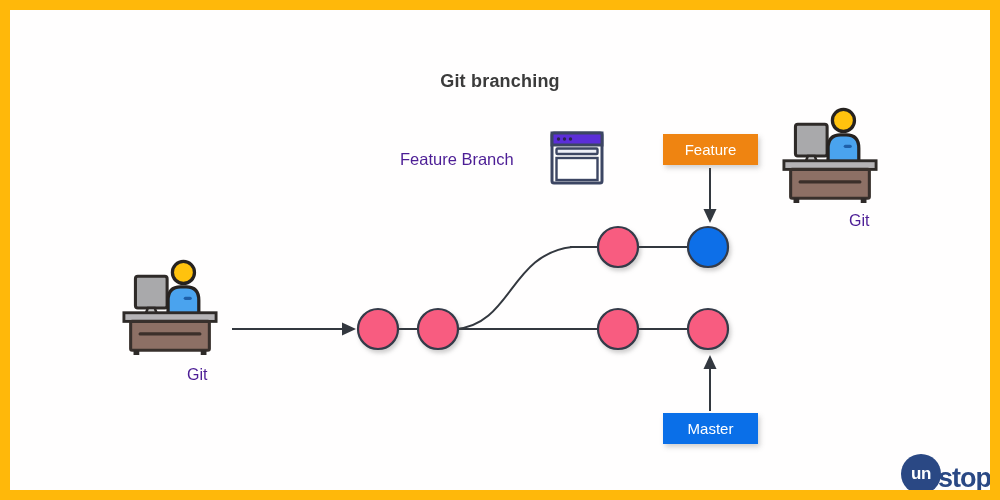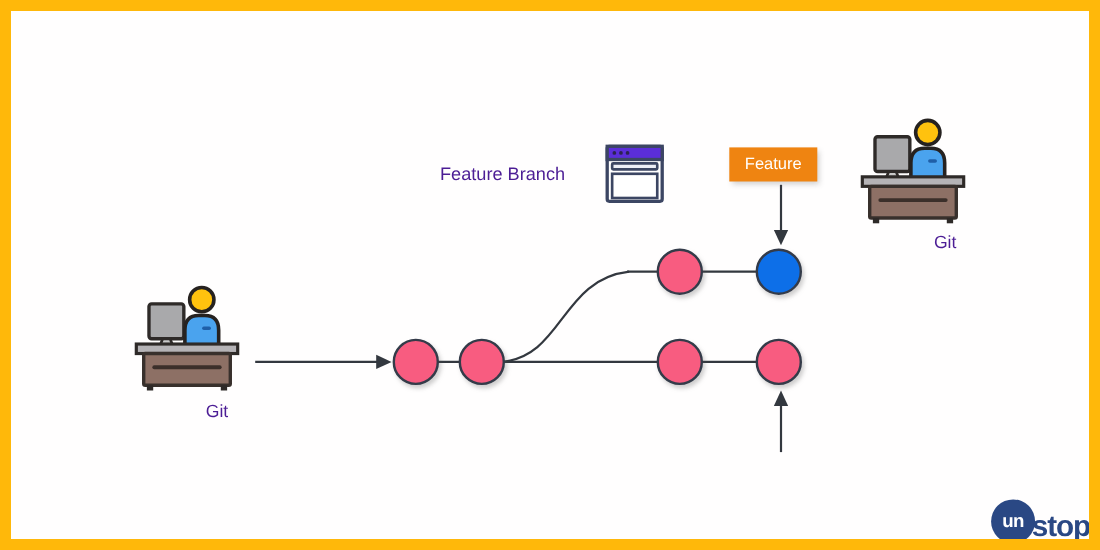--- a/index.html
+++ b/index.html
@@ -23,21 +23,21 @@
   }
   .lbl {
     color: #4c1d95; font-size: 16.5px; white-space: nowrap;
   }
   .lbl-feature-branch { left: 390px; top: 140px; }
   .lbl-master-branch  { left: 334px; top: 354px; font-size: 17px; }
   .lbl-git-left  { left: 177px; top: 356px; font-size: 16px; }
   .lbl-git-right { left: 839px; top: 202px; font-size: 16px; }
 
   .tag {
-    width: 80px; height: 31px;
+    width: 95px; height: 31px;
     display: flex; align-items: center; justify-content: center;
     color: #fff; font-size: 15px;
     box-shadow: 2px 3px 5px rgba(90,90,90,0.28);
   }
   .tag-feature { left: 653px; top: 124px; background: #EF8411; }
   .tag-master  { left: 653px; top: 403px; background: #0A6FE8; }
 
   .diagram-svg { left: 0; top: 0; width: 1000px; height: 500px; }
   .edge { stroke: #33383F; stroke-width: 2; fill: none; }
   .arrowhead { fill: #33383F; stroke: none; }
@@ -87,26 +87,30 @@
     <g id="commit-layer">
         <circle cx="368" cy="319" r="20" fill="#F85C80" class="commit"></circle>
         <circle cx="428" cy="319" r="20" fill="#F85C80" class="commit"></circle>
         <circle cx="608" cy="319" r="20" fill="#F85C80" class="commit"></circle>
         <circle cx="698" cy="319" r="20" fill="#F85C80" class="commit"></circle>
         <circle cx="608" cy="237" r="20" fill="#F85C80" class="commit"></circle>
         <circle cx="698" cy="237" r="20" fill="#0D6FE8" class="commit"></circle>
       </g>
   </svg>
 
+  <div class="abs page-title">Git branching</div>
   <div class="abs lbl lbl-feature-branch">Feature Branch</div>
   <div class="abs lbl lbl-git-left">Git</div>
   <div class="abs lbl lbl-git-right">Git</div>
 
   <div class="abs tag tag-feature">
     <span>Feature</span>
+  </div>
+  <div class="abs tag tag-master">
+    <span>Master</span>
   </div>
 
   <svg class="abs icon-svg" style="left:540px; top:121px;" width="54" height="54" viewBox="0 0 54 54">
     <rect x="2" y="2" width="50" height="50" rx="2" fill="#FFFFFF" stroke="#3C4663" stroke-width="3"></rect>
     <rect x="2" y="2" width="50" height="12" fill="#5B2ED8" stroke="#3C4663" stroke-width="3"></rect>
     <circle cx="8.5" cy="8" r="1.7" fill="#2B2350"></circle>
     <circle cx="14.5" cy="8" r="1.7" fill="#2B2350"></circle>
     <circle cx="20.5" cy="8" r="1.7" fill="#2B2350"></circle>
     <rect x="6.5" y="17.5" width="41" height="5.5" rx="1" fill="#EDEFF7" stroke="#3C4663" stroke-width="2.4"></rect>
     <rect x="6.5" y="27" width="41" height="22" fill="#FFFFFF" stroke="#3C4663" stroke-width="2.4"></rect>

